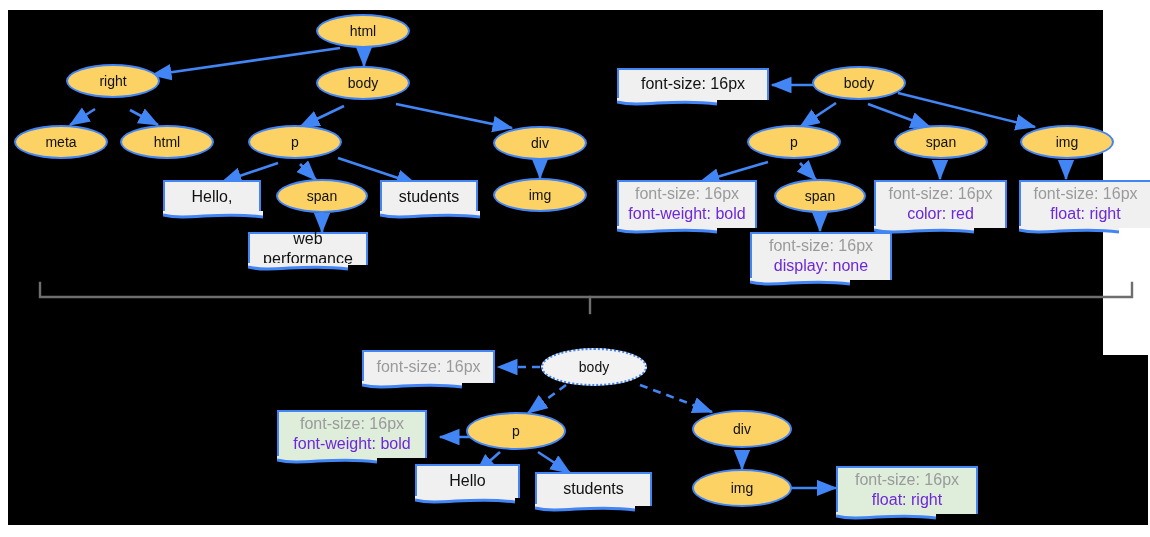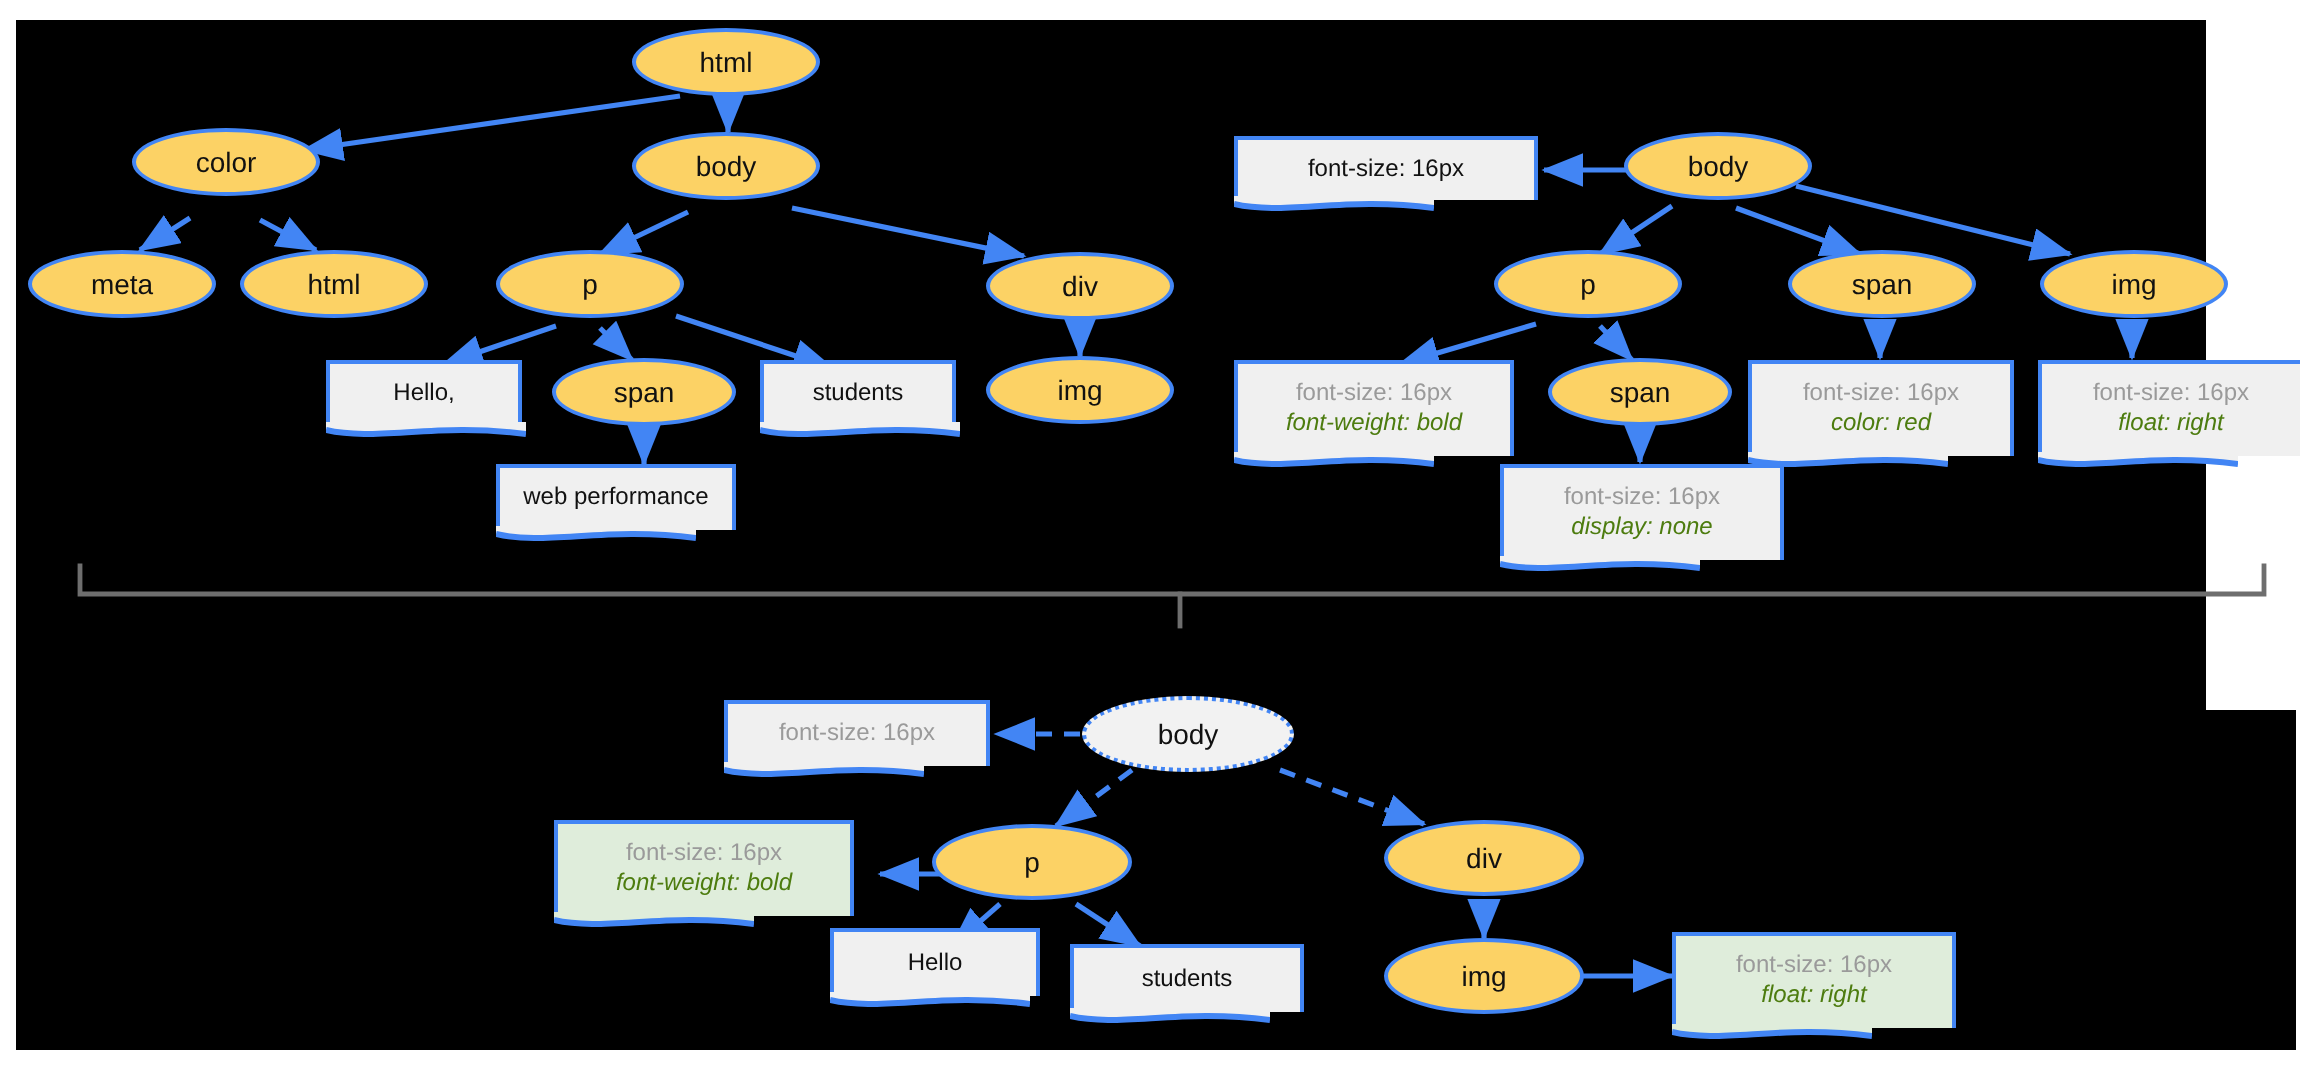--- a/index.html
+++ b/index.html
@@ -9,26 +9,26 @@
           background:#000000;
           
           clip-path: polygon(0 0, 1095px 0, 1095px 345px, 1140px 345px, 1140px 515px, 0 515px);}
   svg.layer{position:absolute;left:0;top:0;width:1150px;height:537px;overflow:visible;}
   .node{position:absolute;display:flex;align-items:center;justify-content:center;
         box-sizing:border-box;text-align:center;}
   .ellipse{background:#FCD265;border:2px solid #4285F4;border-radius:50%;
            color:#111111;font-size:14px;}
   .ellipse.ghost{background:#F2F2F2;border:2px dotted #4285F4;color:#111111;}
   .docbox{background:#F0F0F0;border:2px solid #4285F4;border-bottom:none;
-          color:#111111;font-size:12px;flex-direction:column;line-height:1.25;
+          color:#111111;font-size:16px;flex-direction:column;line-height:1.25;
           padding-bottom:2px;}
   .docbox.green{background:#DFEDDB;}
   .wave{position:absolute;left:-2px;right:-2px;bottom:-9px;height:11px;}
   .prop-inherited{color:#9a9a9a;}
-  .prop-own{color:#4d7c0f;font-style:italic;}
+  .prop-own{color:#6d28d9;}
 </style>
 </head>
 <body>
 
 <div id="stage">
   <div id="canvas"></div>
 
   <svg class="layer">
     <defs>
       <marker id="arw" markerWidth="9" markerHeight="9" refX="7.5" refY="3.2" orient="auto" markerUnits="strokeWidth">
@@ -77,21 +77,21 @@
     <g stroke="#6E6E6E" stroke-width="2.4" fill="none" stroke-linecap="square">
       <path d="M40,283 L40,297 L1132,297 L1132,283"></path>
       <path d="M590,297 L590,313"></path>
     </g>
   </svg>
 
   <div class="node ellipse" style="left:316px;top:14px;width:94px;height:34px;">
     <span>html</span>
   </div>
   <div class="node ellipse" style="left:66px;top:64px;width:94px;height:34px;">
-    <span>color</span>
+    <span>right</span>
   </div>
   <div class="node ellipse" style="left:316px;top:66px;width:94px;height:34px;">
     <span>body</span>
   </div>
   <div class="node ellipse" style="left:14px;top:125px;width:94px;height:34px;">
     <span>meta</span>
   </div>
   <div class="node ellipse" style="left:120px;top:125px;width:94px;height:34px;">
     <span>html</span>
   </div>

